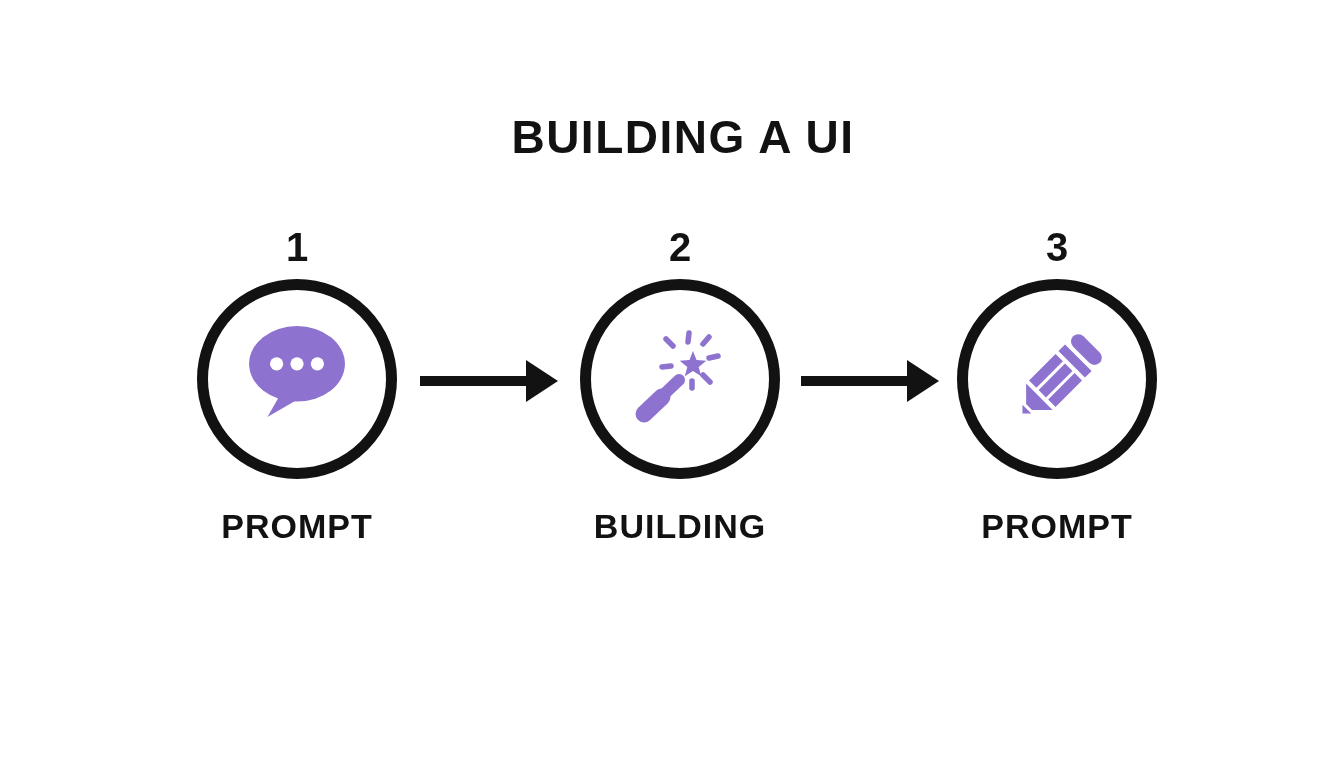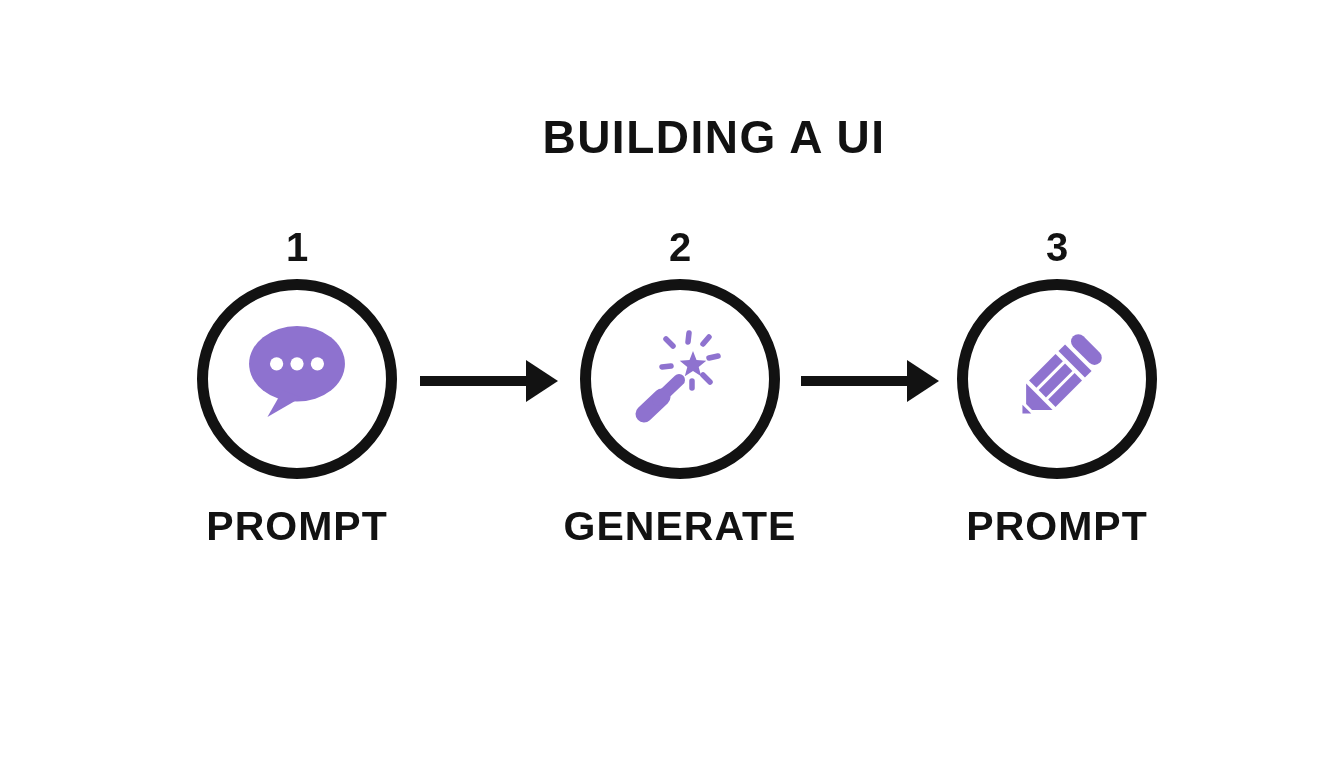--- a/index.html
+++ b/index.html
@@ -19,21 +19,20 @@
     position: absolute;
     left: 683px;
     top: 114px;
     transform: translateX(-50%);
     font-size: 46px;
     line-height: 46px;
     font-weight: bold;
     letter-spacing: 1.5px;
     color: var(--ink, #111);
     white-space: nowrap;
-    margin-left: 31px;
   }
   .step {
     position: absolute;
     top: 225px;
     width: 300px;
     text-align: center;
   }
   .step-1 { left: 147px; }
   .step-2 { left: 530px; }
   .step-3 { left: 907px; }
@@ -50,21 +49,21 @@
     margin: 10px auto 0 auto;
     border: 11px solid var(--ink, #111);
     border-radius: 50%;
     background: #fff;
     display: flex;
     align-items: center;
     justify-content: center;
   }
   .step-label {
     margin-top: 26px;
-    font-size: 41px;
+    font-size: 34px;
     line-height: 42px;
     font-weight: bold;
     letter-spacing: 1px;
     color: var(--ink, #111);
     white-space: nowrap;
   }
   .icon svg { display: block; }
   .icon-fill   { fill: var(--accent, #8e72cf); }
   .icon-stroke { stroke: var(--accent, #8e72cf); }
   .bubble-offset { margin-top: -14px; }
@@ -121,21 +120,21 @@
             <line x1="59" y1="4" x2="58" y2="13"></line>
             <line x1="79" y1="8" x2="73" y2="15"></line>
             <line x1="88" y1="27" x2="79" y2="29"></line>
             <line x1="80" y1="53" x2="73" y2="46"></line>
             <line x1="62" y1="59" x2="62" y2="52"></line>
             <line x1="32" y1="38" x2="41" y2="37"></line>
           </g>
         </svg>
       </span>
     </div>
-    <div class="step-label">GENERATE</div>
+    <div class="step-label">BUILDING</div>
   </div>
 
   <div class="arrow arrow-2">
     <svg width="138" height="48" viewBox="0 0 138 48">
       <rect class="arrow-ink" x="0" y="19" width="112" height="10"></rect>
       <polygon class="arrow-ink" points="106,3 138,24 106,45"></polygon>
     </svg>
   </div>
 
   <div class="step step-3">

